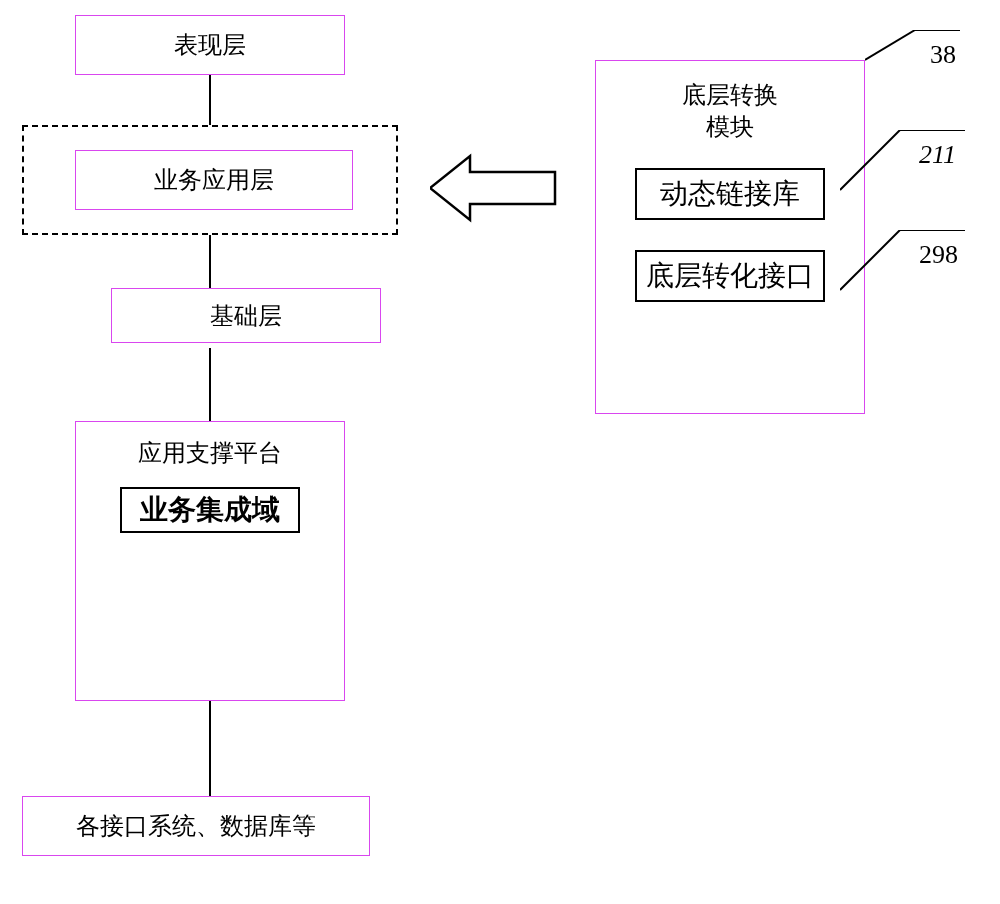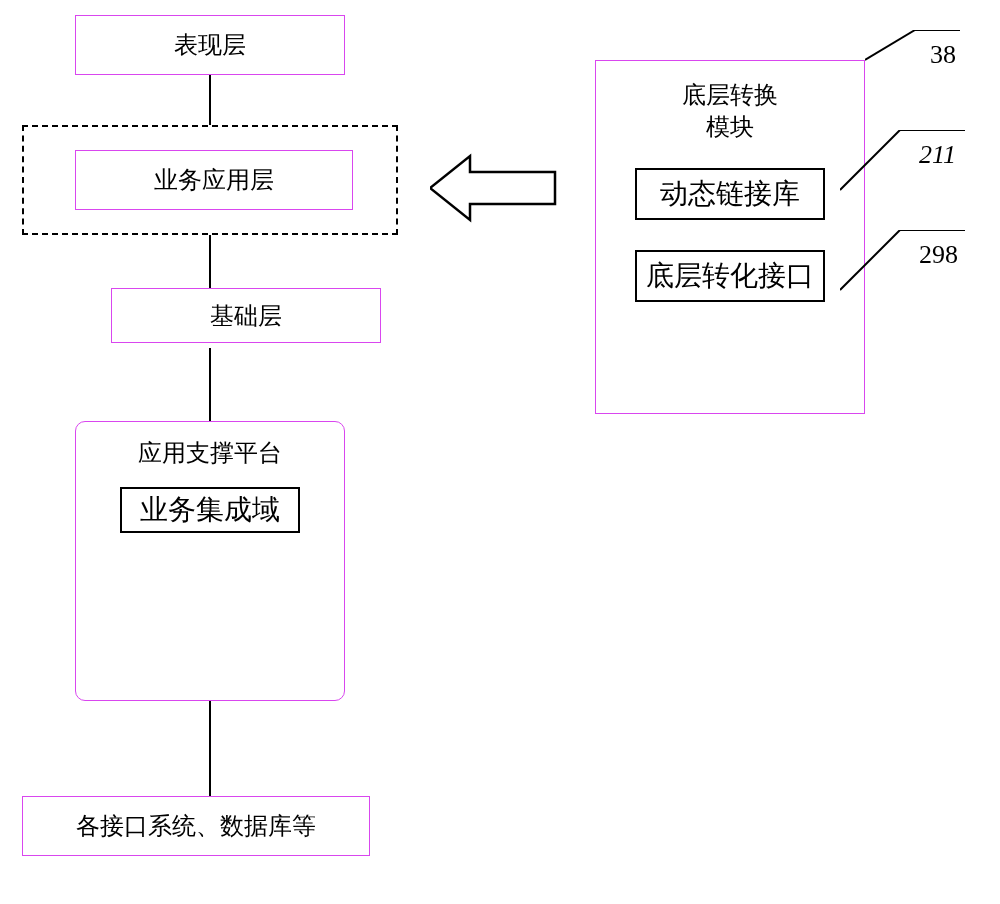--- a/index.html
+++ b/index.html
@@ -67,23 +67,23 @@
 </div>
 
 <div class="line" style="left: 209px; top: 235px; height: 53px;"></div>
 
 <div class="box" style="left: 75px; top: 288px; width: 270px; height: 55px; margin-left: 36px;">
   <span>基础层</span>
 </div>
 
 <div class="line" style="left: 209px; top: 348px; height: 73px;"></div>
 
-<div class="box" style="left: 75px; top: 421px; width: 270px; height: 280px; display: block; padding: 15px 0; border-radius: 10px;">
+<div class="box" style="left: 75px; top: 421px; width: 270px; height: 280px; display: block; padding: 15px 0;">
   <div style="text-align: center; margin-bottom: 18px; font-size: 24px;">应用支撑平台</div>
-  <div class="inner-box" style="width: 180px; height: 46px; margin: 0 auto 16px;">
+  <div class="inner-box" style="width: 180px; height: 46px; margin: 0 auto 16px; font-weight: bold;">
     <span>业务集成域</span>
   </div>
 </div>
 
 <div class="line" style="left: 209px; top: 701px; height: 95px;"></div>
 
 <div class="box" style="left: 22px; top: 796px; width: 348px; height: 60px;">
   <span>各接口系统、数据库等</span>
 </div>
 

